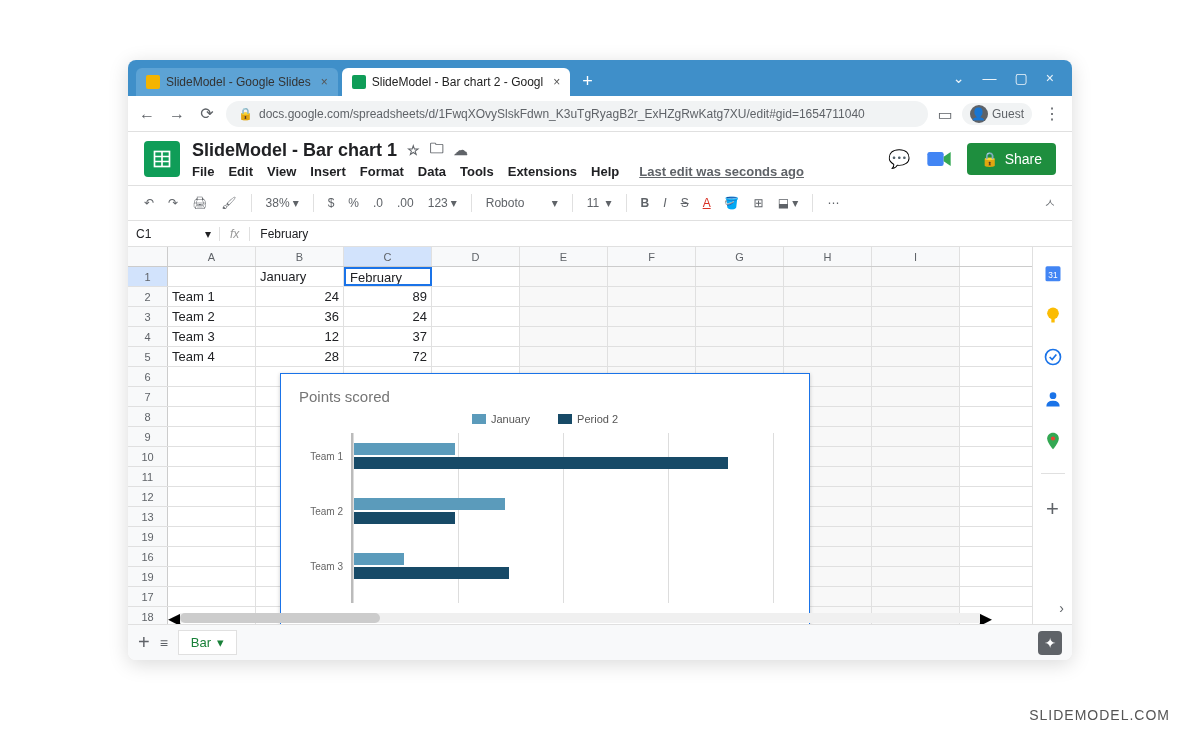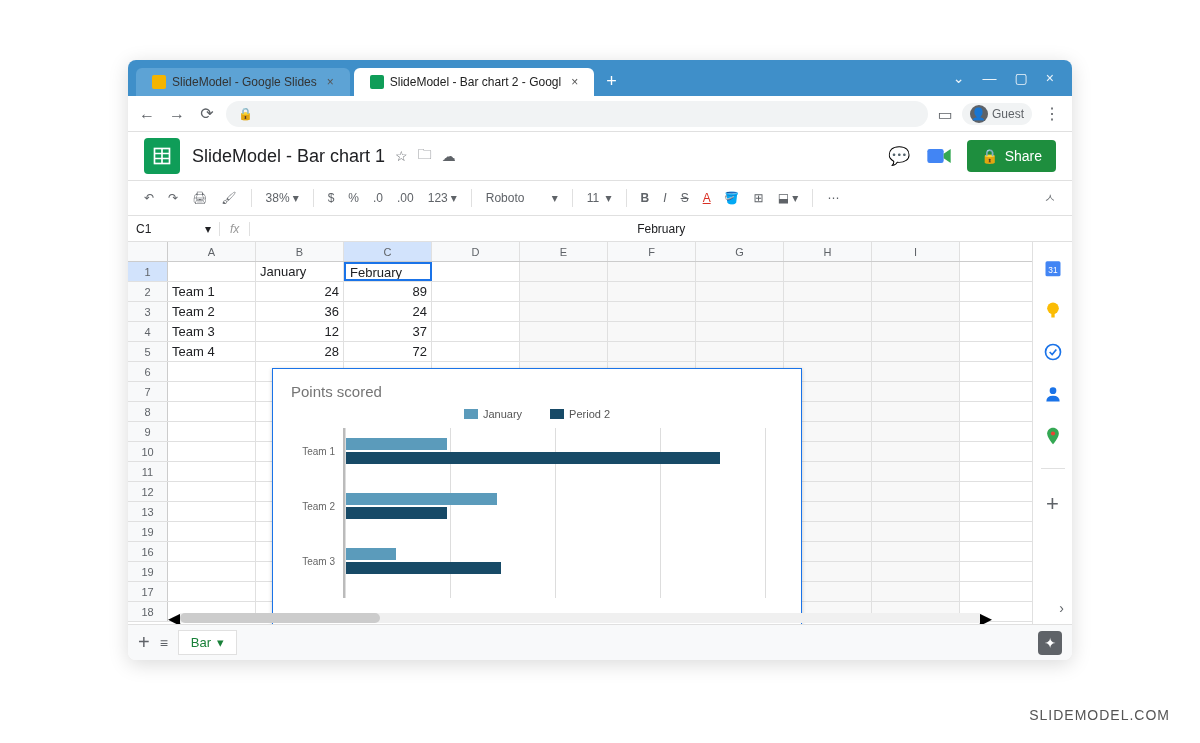--- a/index.html
+++ b/index.html
@@ -1,73 +1,73 @@
 <!DOCTYPE html>
 <html><head>
 <meta charset="utf-8">
 <style>
 * { margin:0; padding:0; box-sizing:border-box; font-family:Arial,sans-serif; }
 body { background:#fff; width:1200px; height:743px; position:relative; }
 .watermark { position:absolute; bottom:20px; right:30px; font-size:14px; letter-spacing:1px; color:#555; }
 .window { position:absolute; top:60px; left:128px; width:944px; height:600px; background:#fff; border-radius:8px; box-shadow:0 4px 20px rgba(0,0,0,0.15); overflow:hidden; display:flex; flex-direction:column; }
 .titlebar { height:36px; background:#3f8fc9; display:flex; align-items:center; padding:0 8px; }
-.tab { height:28px; border-radius:6px 6px 0 0; display:flex; align-items:center; padding:0 16px; font-size:12px; margin-right:4px; margin-top:8px; gap:6px; }
+.tab { height:28px; border-radius:6px 6px 0 0; display:flex; align-items:center; padding:0 10px; font-size:12px; margin-right:4px; margin-top:8px; gap:6px; }
 .tab.inactive { background:#5da3d5; color:#333; }
 .tab.active { background:#fff; color:#222; }
 .tab .favicon { width:14px; height:14px; border-radius:2px; display:inline-block; }
 .tab .close-x { font-size:12px; color:#555; cursor:pointer; margin-left:4px; }
 .new-tab { color:#fff; font-size:18px; padding:0 8px; cursor:pointer; margin-top:6px; }
 .winbtns { margin-left:auto; display:flex; gap:18px; padding-right:10px; align-items:center; }
 .winbtns span { color:#fff; opacity:.9; font-size:14px; }
 .addressbar { height:36px; background:#fff; border-bottom:1px solid #e0e0e0; display:flex; align-items:center; padding:0 8px; gap:8px; }
 .addressbar .navbtn { width:22px; text-align:center; color:#5f6368; font-size:16px; cursor:pointer; }
 .urlbox { flex:1; height:26px; background:#f1f3f4; border-radius:13px; display:flex; align-items:center; padding:0 12px; font-size:12px; color:#5f6368; gap:6px; }
 .ext-icon { width:18px; height:18px; color:#5f6368; text-align:center; }
 .guest { display:flex; align-items:center; gap:4px; font-size:12px; color:#5f6368; background:#f1f3f4; padding:2px 8px; border-radius:12px; }
 .guest .avatar { width:18px; height:18px; border-radius:50%; background:#5f6368; color:#fff; text-align:center; line-height:18px; font-size:12px; }
 .menu-dots { font-size:16px; color:#5f6368; cursor:pointer; padding:0 4px; }
 .app-header { display:flex; align-items:center; padding:6px 16px; gap:12px; }
 .sheets-icon { width:36px; height:36px; background:#0f9d58; border-radius:4px; display:flex; align-items:center; justify-content:center; }
 .sheets-icon svg { width:20px; height:20px; }
-.doc-title-area { display:flex; flex-direction:column; gap:2px; }
+.doc-title-area { display:flex; flex-direction:column; gap:2px;font-weight:bold; }
 .doc-title-row { display:flex; align-items:center; gap:10px; }
 .doc-title { font-size:18px; color:#202124; }
 .doc-title-row .ico { color:#5f6368; font-size:14px; }
 .menu-row { display:flex; gap:14px; font-size:13px; color:#202124; }
 .menu-row span { cursor:pointer; }
 .last-edit { color:#5f6368; text-decoration:underline; font-size:13px; margin-left:6px; }
 .header-right { margin-left:auto; display:flex; align-items:center; gap:14px; }
 .comments-icon { font-size:18px; color:#5f6368; cursor:pointer; }
 .meet-icon { width:28px; height:28px; cursor:pointer; }
 .share-btn { background:#1e8e3e; color:#fff; padding:8px 14px; border-radius:4px; font-size:14px; display:flex; align-items:center; gap:6px; cursor:pointer; }
 .toolbar { height:36px; border-top:1px solid #e0e0e0; border-bottom:1px solid #e0e0e0; display:flex; align-items:center; padding:0 12px; gap:6px; font-size:12px; color:#5f6368; }
 .toolbar .tbtn { padding:2px 4px; cursor:pointer; }
 .toolbar .sep { width:1px; height:18px; background:#e0e0e0; margin:0 4px; }
 .toolbar .dd { display:flex; align-items:center; gap:3px; }
 .toolbar .right { margin-left:auto; }
-.formula-bar { height:26px; border-bottom:1px solid #e0e0e0; display:flex; align-items:center; font-size:12px;text-align:center; }
+.formula-bar { height:26px; border-bottom:1px solid #e0e0e0; display:flex; align-items:center; font-size:12px; }
 .cell-ref { width:92px; padding:0 8px; border-right:1px solid #e0e0e0; display:flex; justify-content:space-between; color:#202124; }
 .fx { padding:0 10px; font-style:italic; color:#999; border-right:1px solid #e0e0e0; }
 .formula-val { padding:0 10px; color:#202124; flex:1; }
 .sheet-area { flex:1; display:flex; overflow:hidden; position:relative; }
 .grid { flex:1; overflow:hidden; position:relative; }
 .side-panel { width:40px; background:#fff; border-left:1px solid #e0e0e0; display:flex; flex-direction:column; align-items:center; gap:22px; padding-top:16px; }
 .side-panel .spico { width:20px; height:20px; cursor:pointer; }
 .col-headers { display:flex; height:20px; border-bottom:1px solid #ccc; }
 .corner { width:40px; background:#f8f9fa; border-right:1px solid #ccc; }
 .colh { background:#f8f9fa; border-right:1px solid #e0e0e0; text-align:center; font-size:11px; color:#5f6368; line-height:20px; }
 .colh.sel { background:#d2e3fc; }
 .row { display:flex; height:20px; border-bottom:1px solid #e0e0e0; }
 .rowh { width:40px; background:#f8f9fa; border-right:1px solid #ccc; text-align:center; font-size:11px; color:#5f6368; line-height:20px; }
 .rowh.sel { background:#d2e3fc; }
 .cell { border-right:1px solid #e0e0e0; font-size:13px; color:#202124; line-height:20px; padding:0 4px; overflow:hidden; white-space:nowrap; }
 .cell.num { text-align:right; }
 .cell.active { border:2px solid #1a73e8; background:#fff; line-height:17px; }
 .cell.shade { background:#f8f8f8; }
-.chart-overlay { position:absolute; left:144px; top:126px; width:530px; height:260px; background:#fff; border:1px solid #1a73e8; box-shadow:0 1px 4px rgba(0,0,0,.2); }
+.chart-overlay { position:absolute; left:152px; top:126px; width:530px; height:260px; background:#fff; border:1px solid #1a73e8; box-shadow:0 1px 4px rgba(0,0,0,.2); }
 .chart-title { font-size:15px; color:#757575; padding:14px 18px 4px; }
 .chart-legend { display:flex; justify-content:center; gap:28px; font-size:11px; color:#555; padding:4px 0 8px; }
 .chart-legend .item { display:flex; align-items:center; gap:5px; }
 .chart-legend .sw { width:14px; height:10px; }
 .chart-body { position:relative; margin:0 20px 0 70px; height:170px; border-left:2px solid #bbb; }
 .vgrid { position:absolute; top:0; bottom:0; width:1px; background:#ddd; }
 .bar-group { position:absolute; left:1px; }
 .bar { height:12px; }
 .bar.jan { background:#5b9bbb; }
 .bar.per2 { background:#174a67; }
@@ -108,20 +108,21 @@
       <span>×</span>
     </div>
   </div>
 
   <div class="addressbar">
     <div class="navbtn">←</div>
     <div class="navbtn">→</div>
     <div class="navbtn">⟳</div>
     <div class="urlbox">
       <span>🔒</span>
+      <span>docs.google.com/spreadsheets/d/1FwqXOvySlskFdwn_K3uTgRyagB2r_ExHZgRwKatg7XU/edit#gid=1654711040</span>
     </div>
     <div class="ext-icon">▭</div>
     <div class="guest">
       <span class="avatar">👤</span>
       <span>Guest</span>
     </div>
     <div class="menu-dots">⋮</div>
   </div>
 
   <div class="app-header">
@@ -132,20 +133,32 @@
           <line x1="3" y1="15" x2="21" y2="15" stroke="#fff" stroke-width="2"></line>
           <line x1="12" y1="3" x2="12" y2="21" stroke="#fff" stroke-width="2"></line>
         </svg>
     </div>
     <div class="doc-title-area">
       <div class="doc-title-row">
         <span class="doc-title">SlideModel - Bar chart 1</span>
         <span class="ico">☆</span>
         <span class="ico">🗀</span>
         <span class="ico">☁</span>
+      </div>
+      <div class="menu-row">
+        <span>File</span>
+        <span>Edit</span>
+        <span>View</span>
+        <span>Insert</span>
+        <span>Format</span>
+        <span>Data</span>
+        <span>Tools</span>
+        <span>Extensions</span>
+        <span>Help</span>
+        <span class="last-edit">Last edit was seconds ago</span>
       </div>
     </div>
     <div class="header-right">
       <span class="comments-icon">💬</span>
       <svg class="meet-icon" viewBox="0 0 24 24">
           <rect x="2" y="6" width="14" height="12" rx="2" fill="#4285f4"></rect>
           <path d="M16 10 L22 6 L22 18 L16 14 Z" fill="#34a853"></path>
         </svg>
       <div class="share-btn">
         <span>🔒</span>

